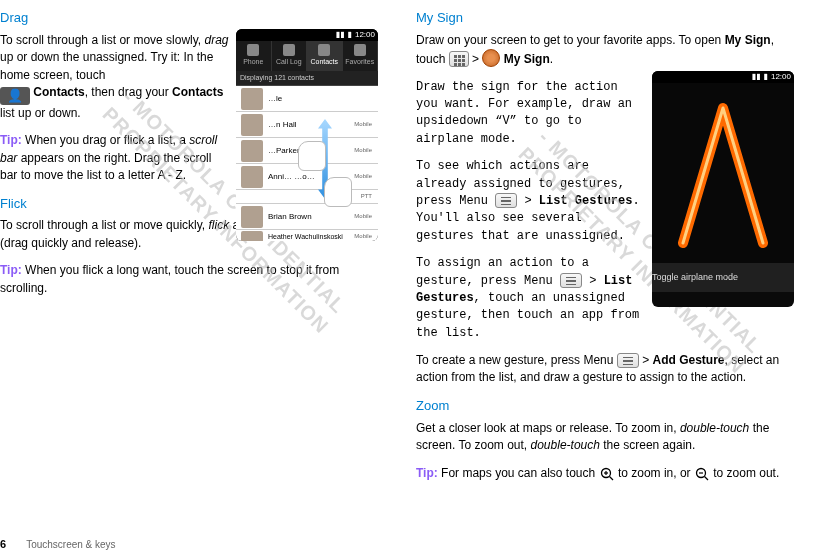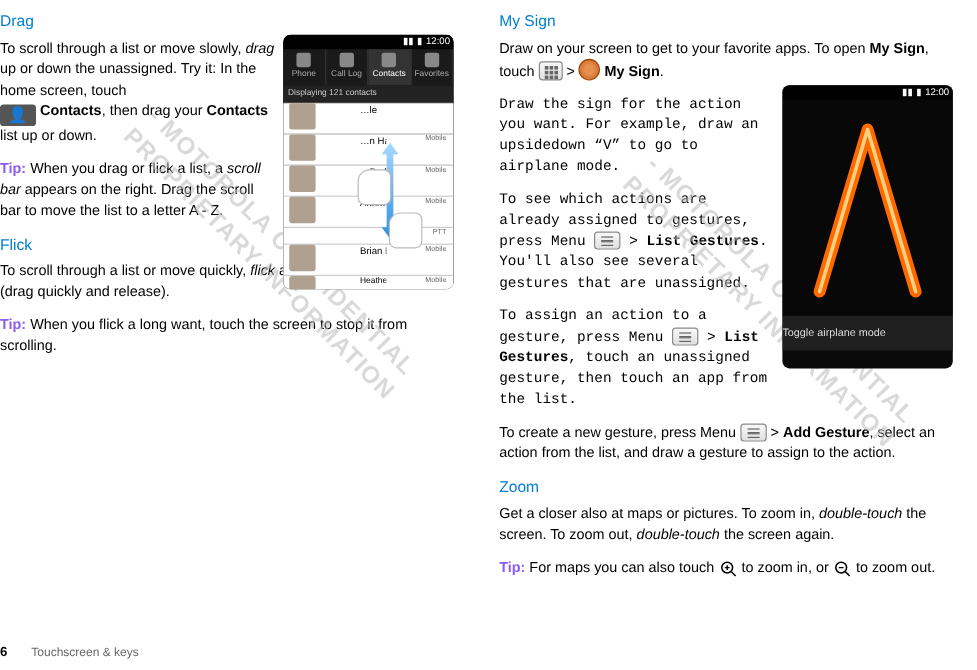--- a/index.html
+++ b/index.html
@@ -166,24 +166,24 @@
     padding: 2px 4px;
     font-size: 7px;
     color: #ccc;
     border-bottom: 1px solid #444;
   }
   .crow {
     height: 26px;
     background: #fff;
     color: #000;
     display: flex;
+    align-items: center;
     border-bottom: 1px solid #ccc;
     font-size: 8px;
     position: relative;
-    gap: 32px;
   }
   .crow .ava {
     width: 22px; height: 22px;
     margin: 0 5px;
     background: #b0a090;
     border-radius: 2px;
   }
   .crow .nm { flex: 1; white-space: nowrap; overflow: hidden; }
   .crow .tag { font-size: 6px; color: #666; margin-right: 6px; }
   .fingers {
@@ -379,21 +379,21 @@
 
     <p class="wrap-full">
       <span>To create a new gesture, press Menu </span>
       <span class="icon icon-menu"></span>
       <span> </span><span>&gt;</span><span> </span><b>Add Gesture</b><span>, select an action from the list, and draw a gesture to assign to the action.</span>
     </p>
 
     <h3>Zoom</h3>
 
     <p class="wrap-full">
-      <span>Get a closer also at maps or pictures. To zoom in, </span><i>double-touch</i><span> the screen. To zoom out, </span><i>double-touch</i><span> the screen again.</span>
+      <span>Get a closer look at maps or release. To zoom in, </span><i>double-touch</i><span> the screen. To zoom out, </span><i>double-touch</i><span> the screen again.</span>
     </p>
 
     <p class="wrap-full">
       <span class="tip">Tip:</span><span> For maps you can also touch </span>
       <span class="icon icon-zoom">
         <svg width="14" height="14" viewBox="0 0 14 14">
             <circle cx="6" cy="6" r="4.5" fill="none" stroke="#000" stroke-width="1.3"></circle>
             <line x1="9.5" y1="9.5" x2="13" y2="13" stroke="#000" stroke-width="1.3"></line>
             <line x1="4" y1="6" x2="8" y2="6" stroke="#000" stroke-width="1.2"></line>
             <line x1="6" y1="4" x2="6" y2="8" stroke="#000" stroke-width="1.2"></line>

